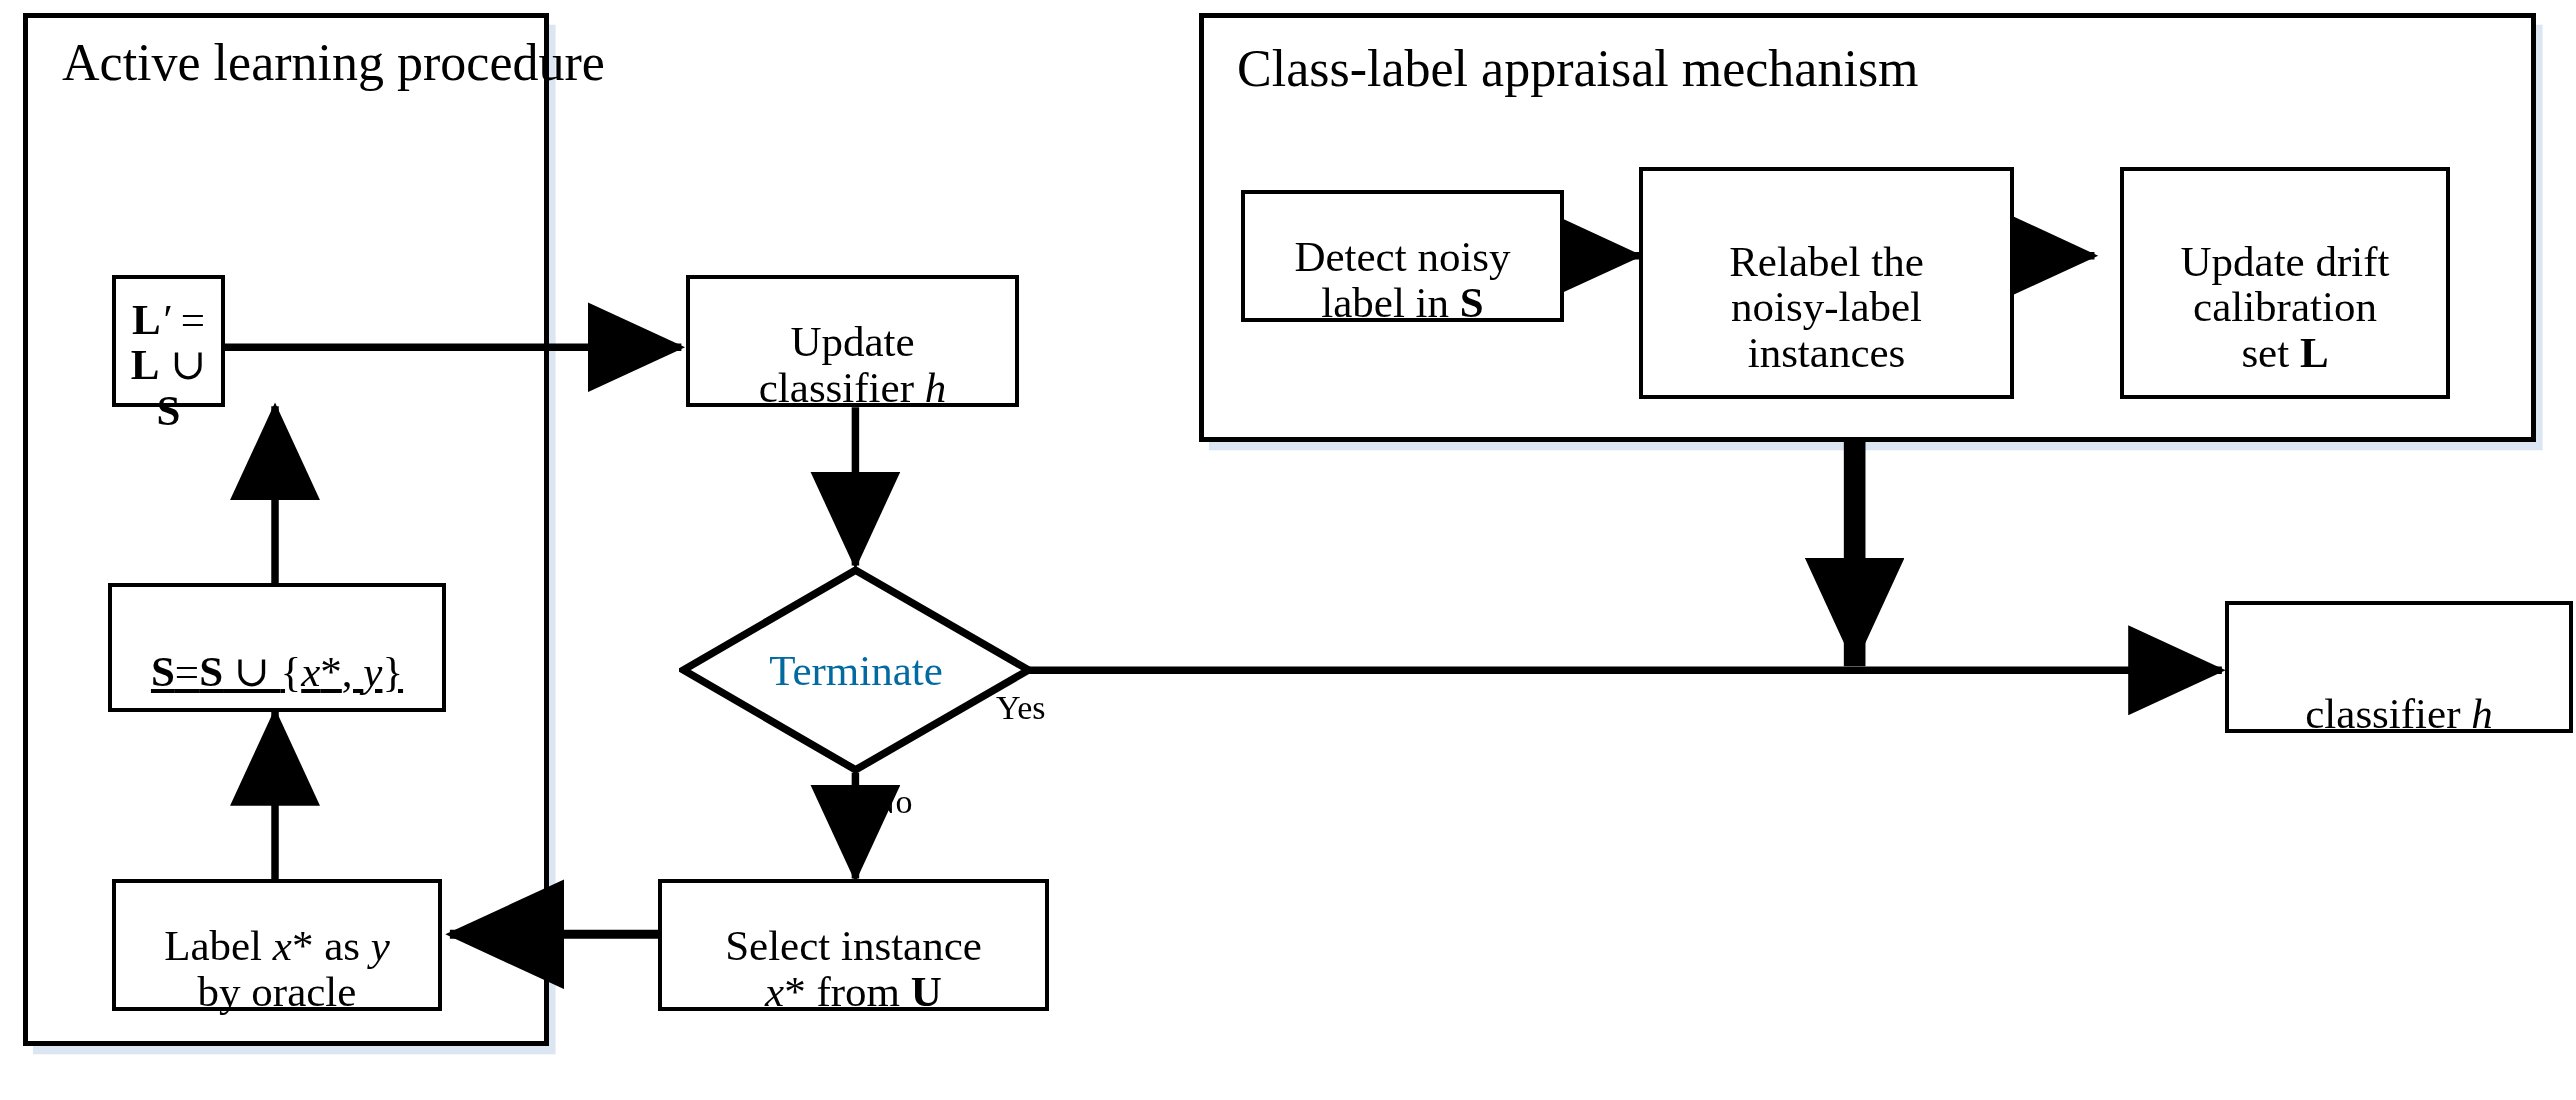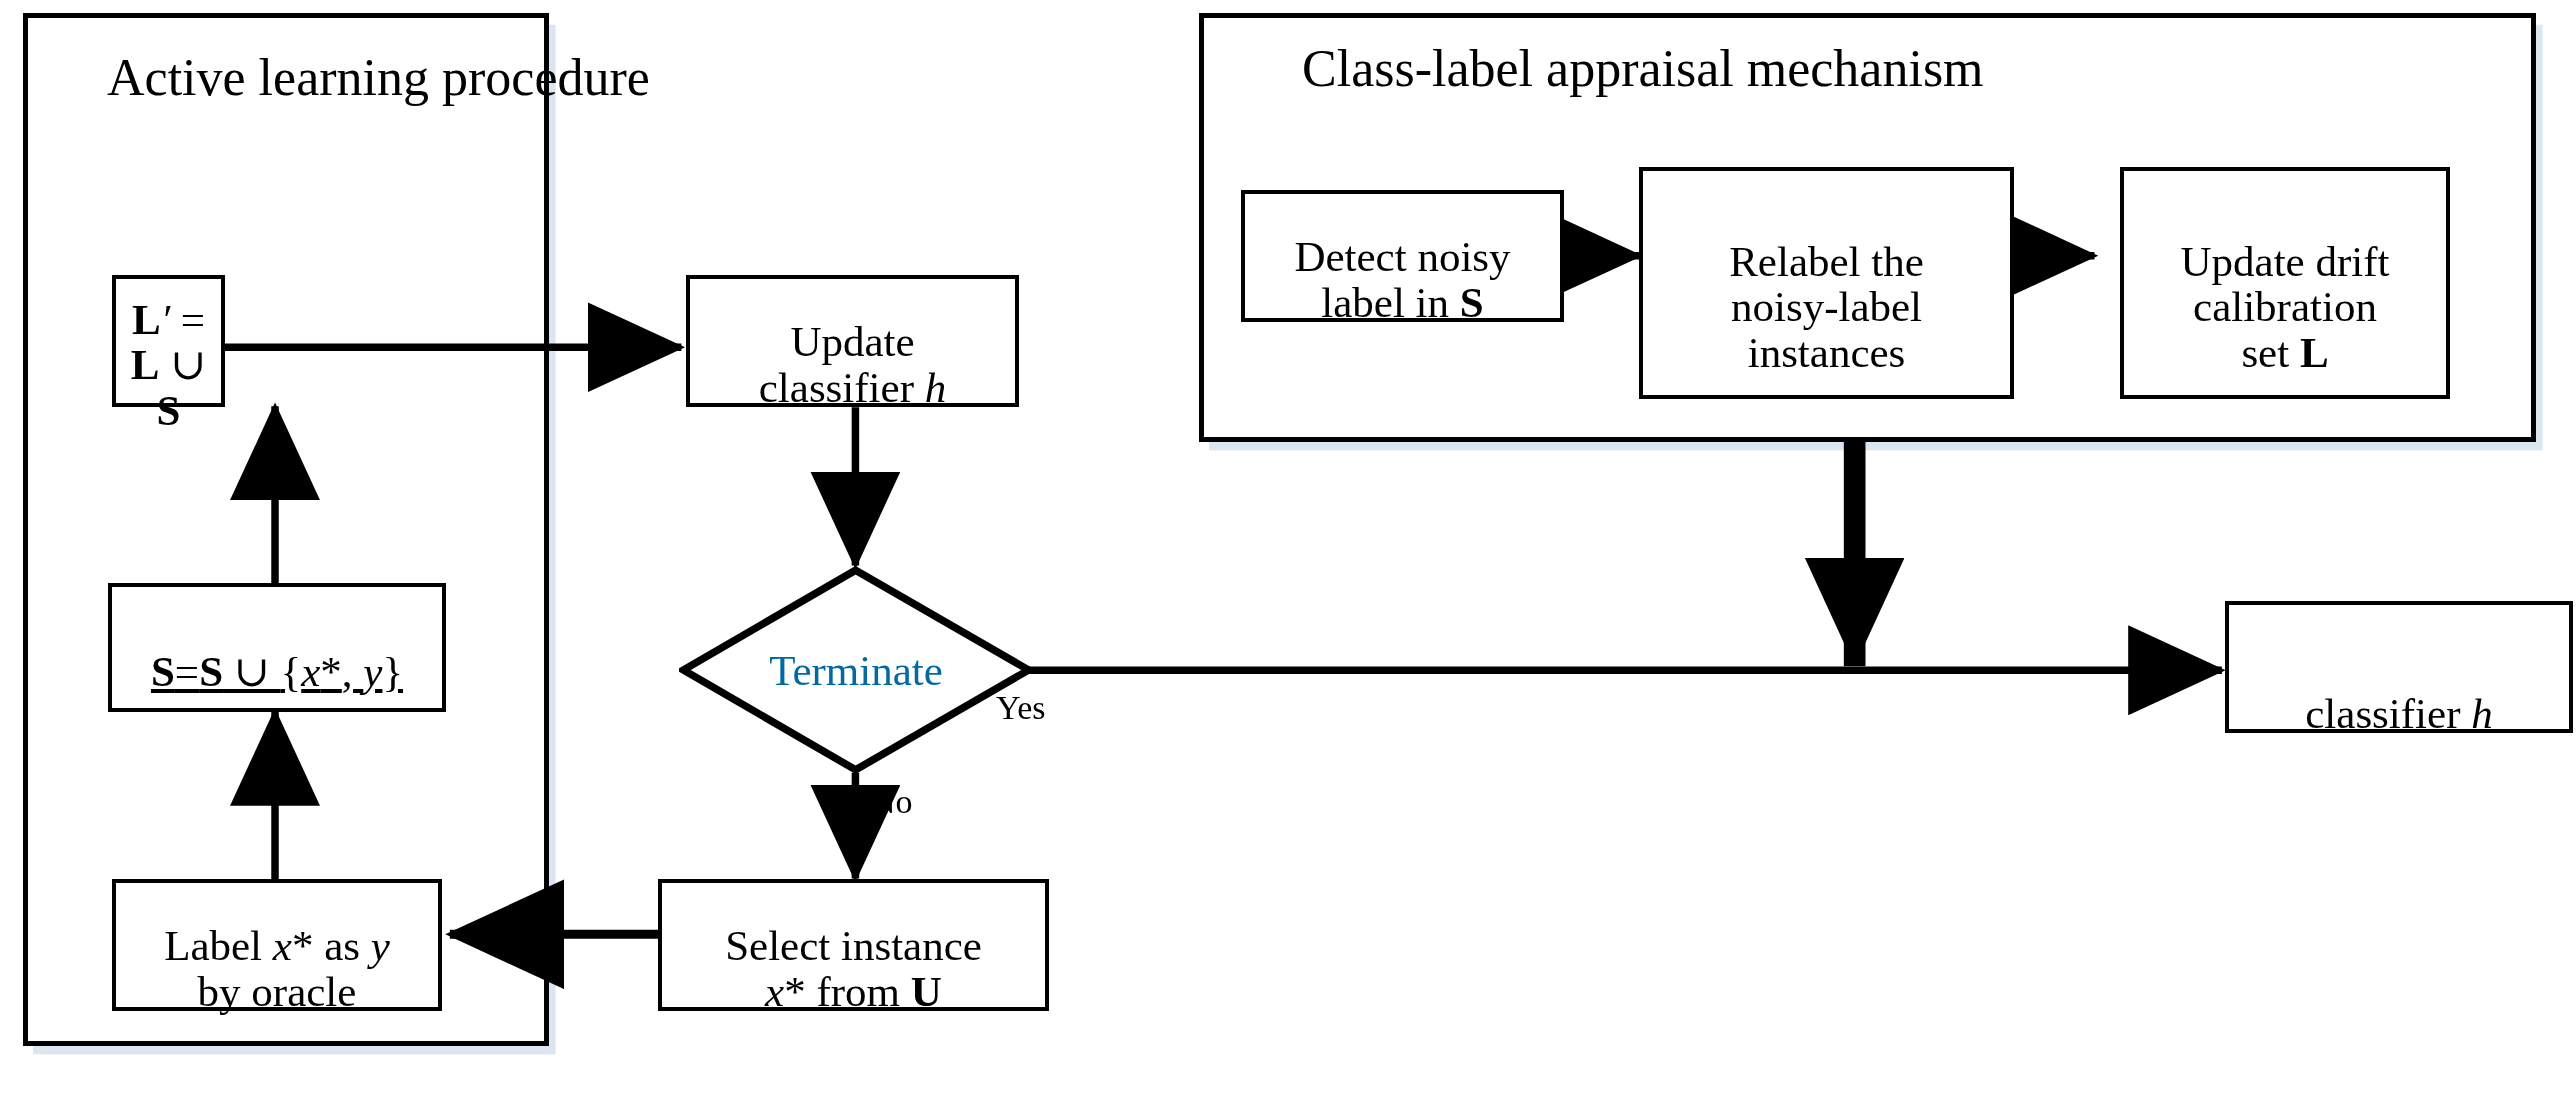--- a/index.html
+++ b/index.html
@@ -59,23 +59,23 @@
 </style>
 </head>
 <body>
 
 <div id="root">
 
   <div class="panel" style="left:23px;top:13.3px;width:526px;height:1033px;"></div>
 
   <div class="panel" style="left:1199px;top:13.3px;width:1337px;height:429px;"></div>
 
-  <div class="panel-title" style="left:62px;top:52px;margin-left:45px;">Active learning procedure</div>
+  <div class="panel-title" style="left:62px;top:37px;">Active learning procedure</div>
 
-  <div class="panel-title" style="left:1302px;top:43px;">Class-label appraisal mechanism</div>
+  <div class="panel-title" style="left:1237px;top:43px;">Class-label appraisal mechanism</div>
 
   <svg id="svg-layer" viewBox="0 0 3093 1321" xmlns="http://www.w3.org/2000/svg">
     <defs>
       <marker id="ah" markerWidth="14" markerHeight="12" refX="12.5" refY="6" orient="auto" markerUnits="strokeWidth">
         <path d="M0,0 L13,6 L0,12 z" fill="#000000"></path>
       </marker>
       <marker id="ah-big" markerWidth="5.2" markerHeight="4.6" refX="5.0" refY="2.3" orient="auto" markerUnits="strokeWidth">
         <path d="M0,0 L5,2.3 L0,4.6 z" fill="#000000"></path>
       </marker>
     </defs>

